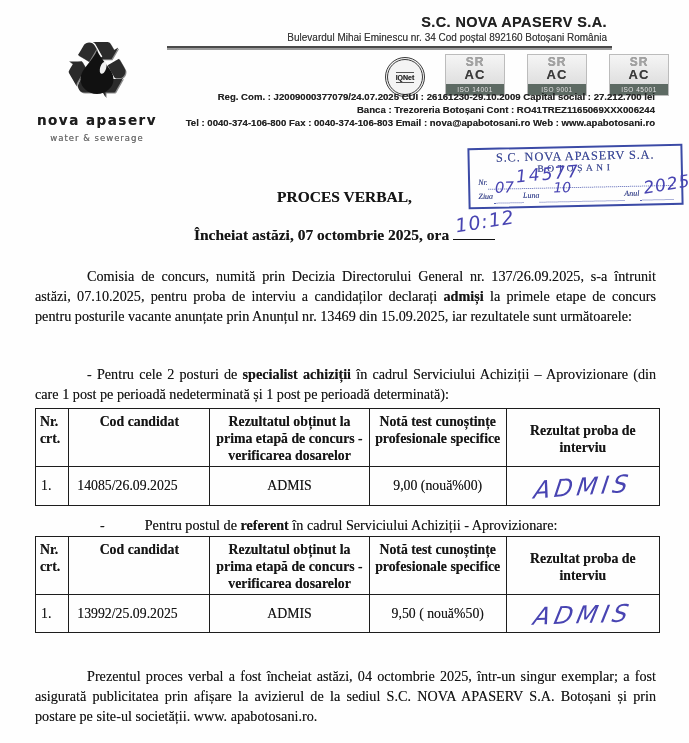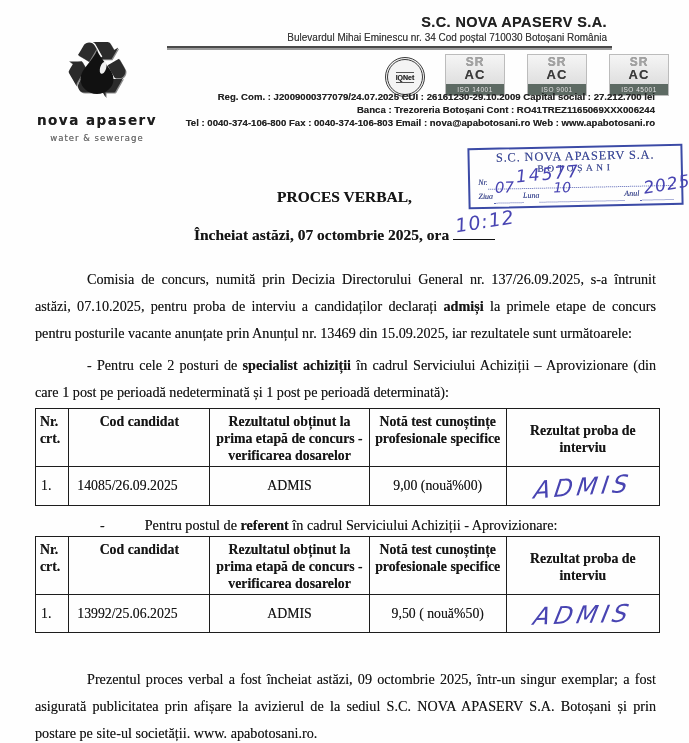--- a/index.html
+++ b/index.html
@@ -41,21 +41,21 @@
   .ink-nr{position:absolute;left:28px;top:-9px;font-size:17px;transform:rotate(-4deg);letter-spacing:2px;}
   .ink-ziua{position:absolute;left:2px;top:-10px;font-size:15px;}
   .ink-luna{position:absolute;left:14px;top:-9px;font-size:14px;}
   .ink-anul{position:absolute;left:4px;top:-10px;font-size:17px;transform:rotate(-8deg);letter-spacing:1px;}
   
   .title1{position:absolute;left:0;width:689px;top:188px;text-align:center;font-weight:bold;font-size:15.5px;}
   .title2{position:absolute;left:0;width:689px;top:226px;text-align:center;font-weight:bold;font-size:15.5px;}
   .ora-blank{display:inline-block;width:42px;border-bottom:1.6px solid #111;height:13px;position:relative;vertical-align:baseline;}
   .ink-ora{position:absolute;left:2px;top:-16px;font-size:19px;transform:rotate(-9deg);font-weight:normal;letter-spacing:1px;white-space:nowrap;}
   
-  .para{position:absolute;left:35px;width:621px;text-align:justify;font-size:14.2px;line-height:27px;}
+  .para{position:absolute;left:35px;width:621px;text-align:justify;font-size:14.2px;line-height:20px;}
   .p-indent{text-indent:52px;}
   .b{font-weight:bold;}
   .sec2-line{position:absolute;left:35px;width:621px;top:517px;font-size:14.2px;}
   .sec2-dash{display:inline-block;margin-left:65px;}
   .sec2-text{display:inline-block;margin-left:40px;}
   
   table{position:absolute;left:35px;border-collapse:collapse;table-layout:fixed;width:625px;}
   .t1{top:408px;} .t2{top:536px;}
   th,td{border:1.6px solid #1d1d1d;padding:2px 4px;font-size:13.8px;overflow:visible;}
   th{font-weight:bold;text-align:center;vertical-align:top;padding-top:4px;line-height:17px;}
@@ -83,21 +83,21 @@
         <path d="M12,0 C15,8 24,14 24,21 A12,11 0 1,1 0,21 C0,14 9,8 12,0 Z" fill="#111"></path>
         <ellipse cx="16.5" cy="13" rx="2.2" ry="4.5" fill="#efefef" transform="rotate(18 16.5 13)"></ellipse>
       </svg>
     </div>
     <div class="logo-name">nova apaserv</div>
     <div class="logo-sub">water &amp; sewerage</div>
   </div>
 
   <div class="company">
     <div class="company-name">S.C. NOVA APASERV S.A.</div>
-    <div class="company-address">Bulevardul Mihai Eminescu nr. 34 Cod poștal 710030 Botoșani România</div>
+    <div class="company-address">Bulevardul Mihai Eminescu nr. 34 Cod poștal 892160 Botoșani România</div>
   </div>
   <div class="header-rule"></div>
 
   <div class="iqnet">
     <span>IQNet</span>
   </div>
   <div class="sr-badge" style="left:445px;">
     <div class="sr-top">SR</div>
     <div class="sr-mid">AC</div>
     <div class="sr-strip">ISO 14001</div>
@@ -149,21 +149,21 @@
     <span>Încheiat astăzi, 07 octombrie 2025, ora</span>
     <span class="ora-blank">
       <span class="ink ink-ora">10:12</span>
     </span>
   </div>
 
   <div class="para p-indent" style="top:266px;">
     <span>Comisia de concurs, numită prin Decizia Directorului General nr. 137/26.09.2025, s-a întrunit astăzi, 07.10.2025, pentru proba de interviu a candidaților declarați </span><span class="b">admiși</span><span> la primele etape de concurs pentru posturile vacante anunțate prin Anunțul nr. 13469 din 15.09.2025, iar rezultatele sunt următoarele:</span>
   </div>
 
-  <div class="para p-indent" style="top:352px;">
+  <div class="para p-indent" style="top:364px;">
     <span>- Pentru cele 2 posturi de </span><span class="b">specialist achiziții</span><span> în cadrul Serviciului Achiziții – Aprovizionare (din care 1 post pe perioadă nedeterminată și 1 post pe perioadă determinată):</span>
   </div>
 
   <table class="t1">
     <colgroup>
         <col class="col-nr">
         <col class="col-cod">
         <col class="col-rez">
         <col class="col-nota">
         <col class="col-int">
@@ -203,25 +203,25 @@
     <tbody>
         <tr>
       <th style="text-align:left;padding-left:4px;">Nr. crt.</th>
       <th>Cod candidat</th>
       <th>Rezultatul obținut la prima etapă de concurs - verificarea dosarelor</th>
       <th>Notă test cunoștințe profesionale specifice</th>
       <th class="mid">Rezultat proba de interviu</th>
     </tr>
     <tr>
       <td class="c-nr">1.</td>
-      <td class="c-cod">13992/25.06.2025</td>
+      <td class="c-cod">13992/25.09.2025</td>
       <td class="c-mid">ADMIS</td>
       <td class="c-mid">9,50 ( nouă%50)</td>
       <td class="c-int">
         <span class="ink hw-admis">ADMIS</span>
       </td>
     </tr>
   </tbody>
     </table>
 
-  <div class="para p-indent footer">Prezentul proces verbal a fost încheiat astăzi, 09 octombrie 2025, într-un singur exemplar; a fost asigurată publicitatea prin afișare la avizierul de la sediul S.C. NOVA APASERV S.A. Botoșani și prin postare pe site-ul societății. www. apabotosani.ro.</div>
+  <div class="para p-indent footer">Prezentul proces verbal a fost încheiat astăzi, 04 octombrie 2025, într-un singur exemplar; a fost asigurată publicitatea prin afișare la avizierul de la sediul S.C. NOVA APASERV S.A. Botoșani și prin postare pe site-ul societății. www. apabotosani.ro.</div>
 
 </div>
 
 </body></html>

